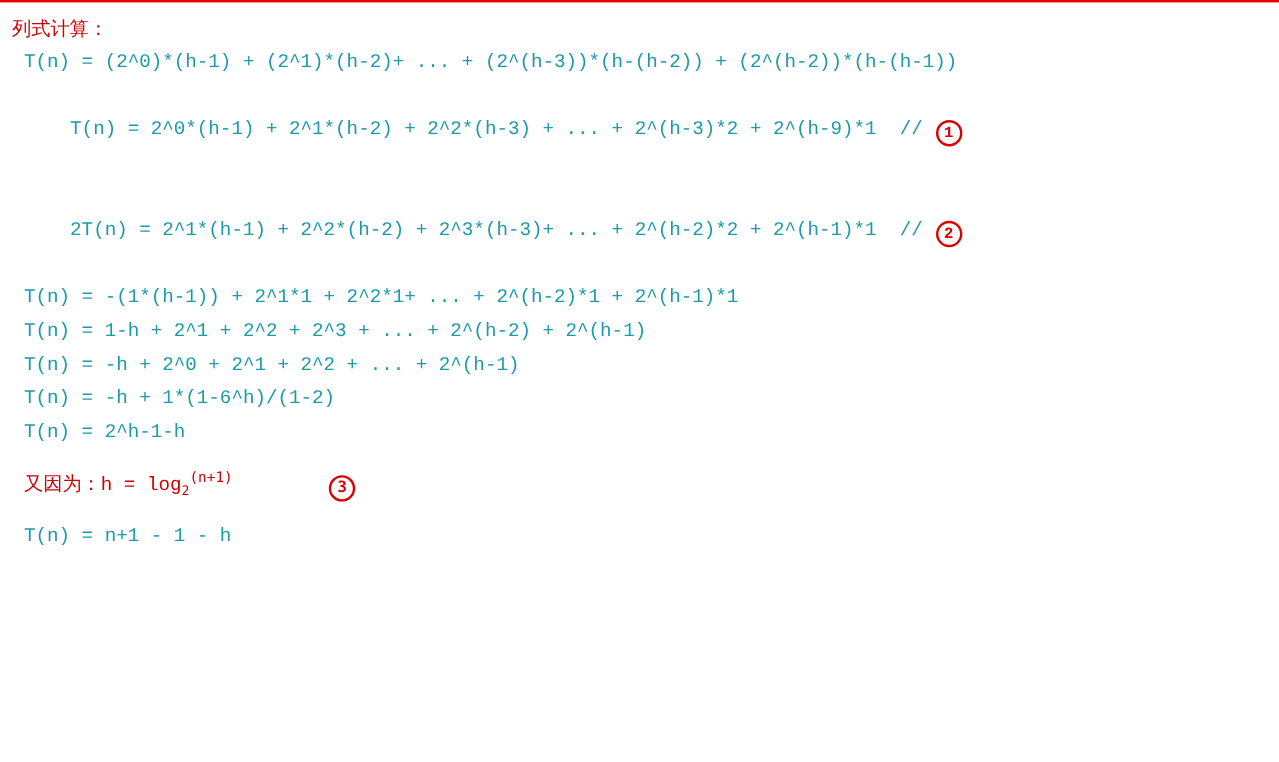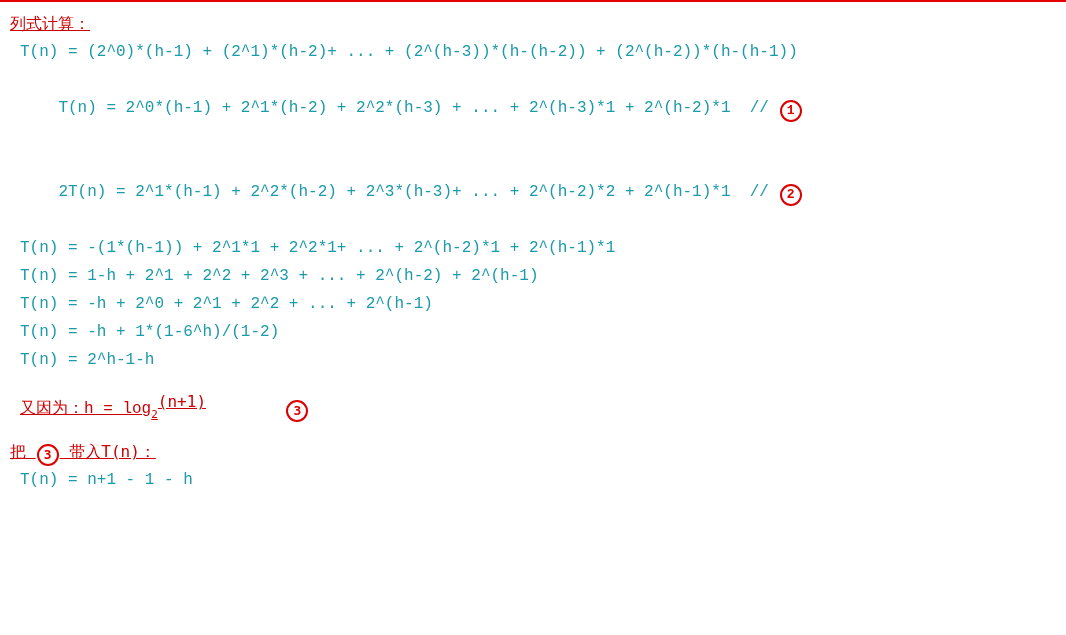--- a/index.html
+++ b/index.html
@@ -9,51 +9,51 @@
       font-size: 16px;
       background: #fff;
       width: 1066px;
     }
     .container {
       border-top: 2px solid #e60000;
       padding: 8px 10px 14px 10px;
       line-height: 1.75;
       position: relative;
     }
-    .red { color: #c00; text-decoration: underline; }
+    .red { color: #c00; }
     .teal { color: #1b9aaa; }
     .circ {
       display: inline-block;
       width: 18px; height: 18px;
       border: 2px solid #d00;
       border-radius: 50%;
       color: #d00;
       font-size: 13px;
       line-height: 18px;
       text-align: center;
       vertical-align: -2px;
       margin: 0 1px;
       font-weight: bold;
     }
     .mono { font-family: "Consolas","Courier New",monospace; white-space: pre; margin-left: 10px; }
     .sub { font-size: 11px; vertical-align: sub; }
-    .sup { font-size: 16px; vertical-align: super; }
+    .sup { font-size: 12px; vertical-align: super; }
     .inline { display: inline; }
   </style>
 </head>
 <body>
 
 <div class="container">
 
   <div class="red">列式计算：</div>
 
   <div class="teal mono">T(n) = (2^0)*(h-1) + (2^1)*(h-2)+ ... + (2^(h-3))*(h-(h-2)) + (2^(h-2))*(h-(h-1))</div>
 
   <div class="teal mono">
-    <span>T(n) = 2^0*(h-1) + 2^1*(h-2) + 2^2*(h-3) + ... + 2^(h-3)*1 + 2^(h-2)*1  // </span><span class="circ">1</span>
+    <span>T(n) = 2^0*(h-1) + 2^1*(h-2) + 2^2*(h-3) + ... + 2^(h-3)*2 + 2^(h-9)*1  // </span><span class="circ">1</span>
   </div>
 
   <div class="teal mono">
     <span>2T(n) = 2^1*(h-1) + 2^2*(h-2) + 2^3*(h-3)+ ... + 2^(h-2)*2 + 2^(h-1)*1  // </span><span class="circ">2</span>
   </div>
 
 
   <div class="teal mono">T(n) = -(1*(h-1)) + 2^1*1 + 2^2*1+ ... + 2^(h-2)*1 + 2^(h-1)*1</div>
   <div class="teal mono">T(n) = 1-h + 2^1 + 2^2 + 2^3 + ... + 2^(h-2) + 2^(h-1)</div>
   <div class="teal mono">T(n) = -h + 2^0 + 2^1 + 2^2 + ... + 2^(h-1)</div>
@@ -63,21 +63,18 @@
   <div style="height:14px"></div>
 
   <div>
     <span class="red mono inline">又因为：h = log</span><span class="red sub">2</span><span class="red sup">(n+1)</span>
     <span style="display:inline-block;width:60px"></span>
     <span class="circ">3</span>
   </div>
 
   <div style="height:14px"></div>
 
-  <div class="red">
-    <span>把 </span><span class="circ">3</span><span> 带入T(n)：</span>
-  </div>
 
   <div class="teal mono">T(n) = n+1 - 1 - h</div>
 
   <div style="height:14px"></div>
 
 </div>
 
 </body></html>

